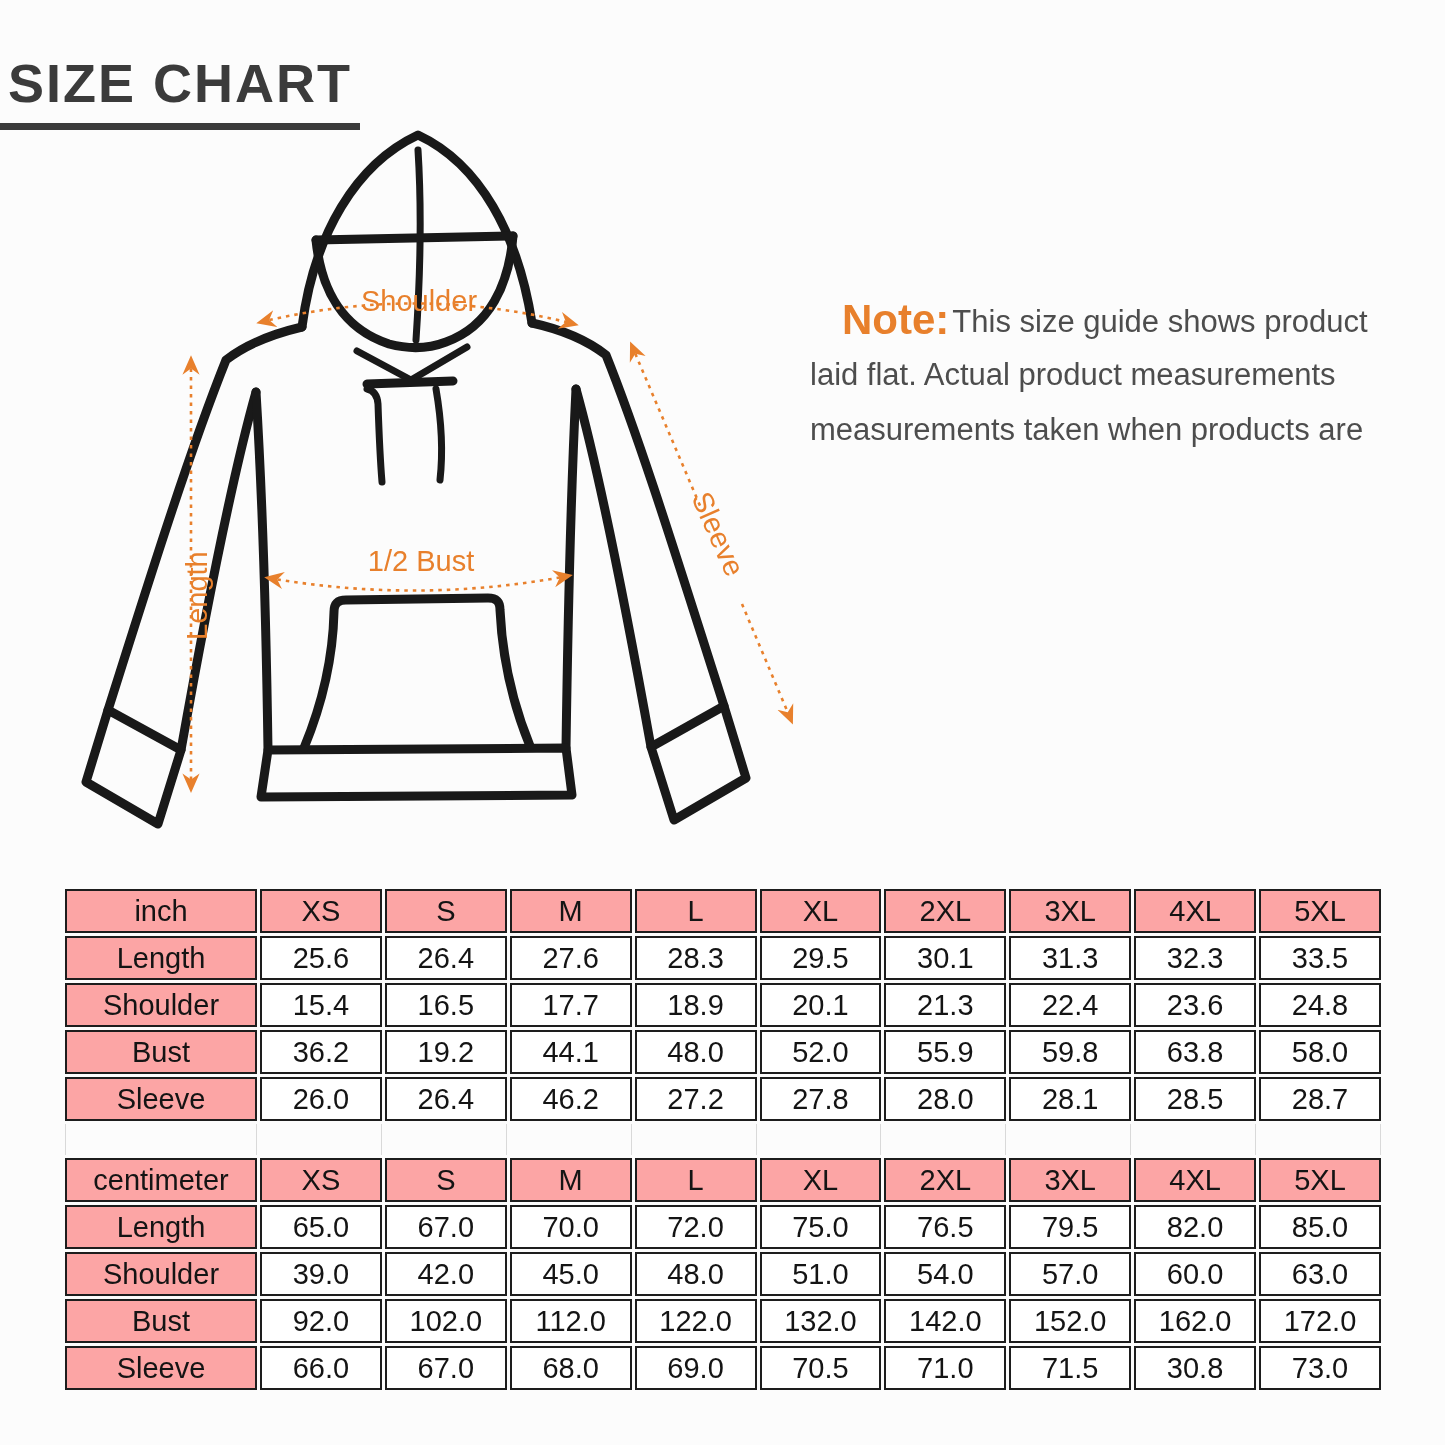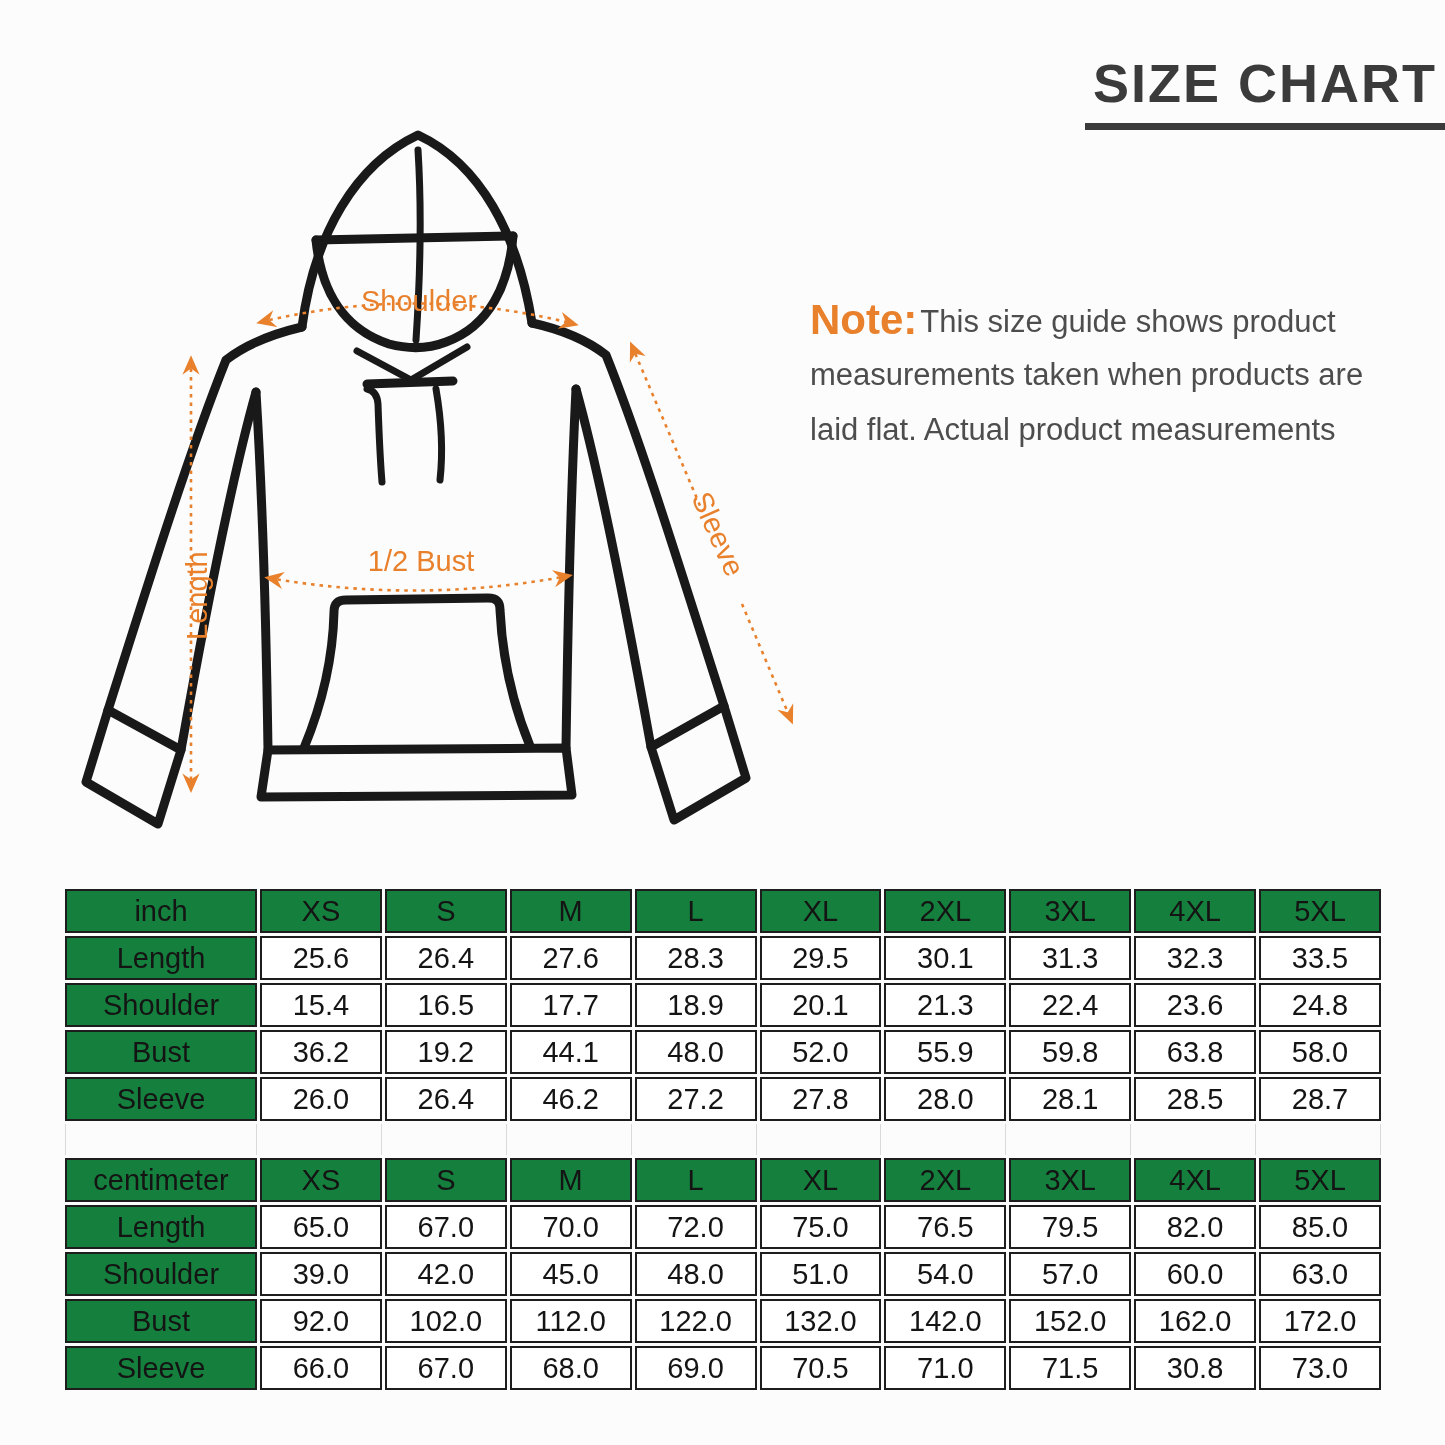--- a/index.html
+++ b/index.html
@@ -4,52 +4,52 @@
 <style>
   :root { --accent:#E8802C; --ink:#191919; }
   html,body { margin:0; padding:0; background:#ffffff; }
   .canvas {
     position:relative; width:1445px; height:1445px;
     background:#fcfcfc; overflow:hidden;
     font-family:"Liberation Sans", sans-serif;
   }
 
   
-  .title-wrap { position:absolute; top:0; left:0; width:100%; text-align:right; }
+  .title-wrap { position:absolute; top:0; left:0; width:100%; text-align:left; }
   .title {
     display:inline-block; margin:52px 0 0; font-size:54px; font-weight:700;
     letter-spacing:2px; color:#3b3b3b;
     border-bottom:7px solid #3b3b3b; padding:0 8px 9px;
   }
 
   
   .diagram { position:absolute; left:55px; top:108px; width:755px; height:735px; }
   .garment path { fill:none; stroke:var(--ink); stroke-width:9; stroke-linecap:round; stroke-linejoin:round; }
   .garment path.t7 { stroke-width:7; }
   .anno path.dash { fill:none; stroke:var(--accent); stroke-width:2.6; stroke-dasharray:3.5 5; }
   .anno text { fill:var(--accent); font-size:29px; font-family:"Liberation Sans", sans-serif; }
   .ahfill { fill:var(--accent); }
 
   
   .note { position:absolute; left:810px; top:292px; width:632px; color:#4d4d4d; font-size:31px; }
   .note-line { height:55px; line-height:55px; white-space:nowrap; }
-  .note-label { color:var(--accent); font-weight:700; font-size:42px; margin-right:3px; vertical-align:-2px; }
+  .note-label { color:var(--accent); font-weight:700; font-size:42px; margin-right:3px; vertical-align:-2px;margin-left:32px; }
 
   
   .size-table {
     position:absolute; left:62px; top:886px; width:1322px;
     table-layout:fixed; border-collapse:separate; border-spacing:3px;
   }
   .size-table td {
     box-sizing:border-box; height:44px; padding:0;
     border:2px solid #1d1d1d; background:#ffffff;
     text-align:center; vertical-align:middle;
     font-size:29px; color:#141414; overflow:hidden;
   }
-  .size-table td.lbl { background:#15803d; }
+  .size-table td.lbl { background:#fca5a5; }
   .size-table td.sp {
     height:31px; border:none; background:transparent;
     border-right:1px solid #d9d9d9;
   }
   .size-table td.sp:first-child { border-left:1px solid #d9d9d9; }
 </style>
 </head>
 <body>
 
 <div class="canvas">
@@ -101,22 +101,22 @@
 
       <text x="364" y="203" text-anchor="middle">Shoulder</text>
       <text transform="translate(152,532) rotate(-90)">Length</text>
       <text x="366" y="463" text-anchor="middle">1/2 Bust</text>
       <text transform="translate(654,430) rotate(66)" text-anchor="middle">Sleeve</text>
     </g>
   </svg>
 
   <div class="note">
     <div class="note-line"><span class="note-label">Note:</span><span>This size guide shows product</span></div>
+    <div class="note-line">laid flat. Actual product measurements</div>
     <div class="note-line">measurements taken when products are</div>
-    <div class="note-line">laid flat. Actual product measurements</div>
   </div>
 
   <table class="size-table">
     <colgroup>
       <col style="width:192px">
       <col span="9">
     </colgroup>
     <tbody>
         <tr>
           <td class="lbl">inch</td>

